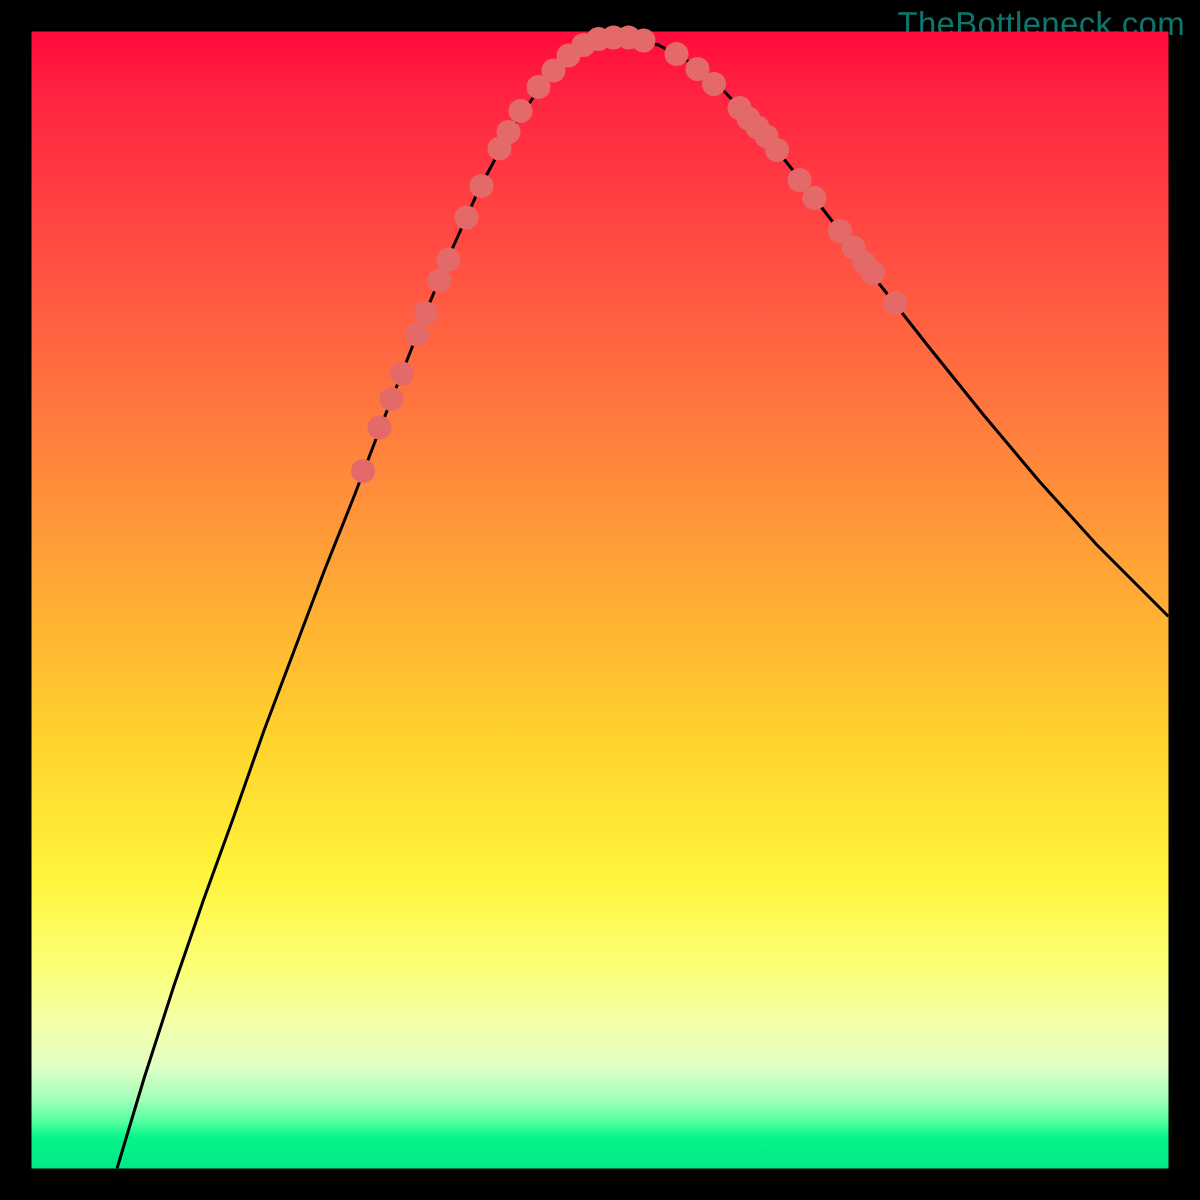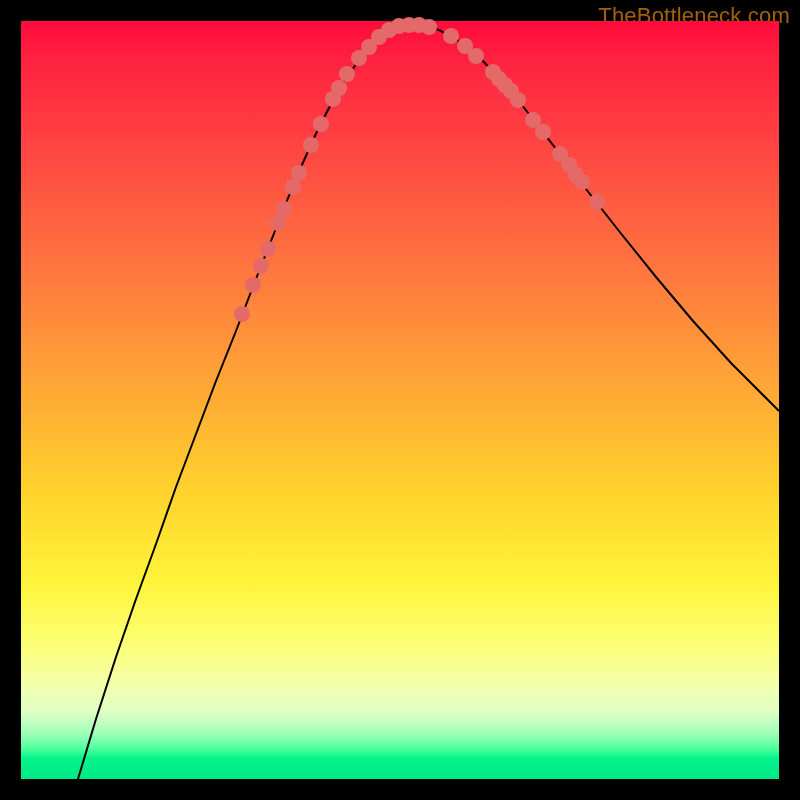--- a/index.html
+++ b/index.html
@@ -37,21 +37,21 @@
       #9fffb8 94%,
       #4eff9e 96%,
       #07f58c 97.2%,
       #00e887 100%
     );
   }
   .watermark {
     position: absolute;
     top: 3px;
     right: 10px;
-    color: #a16207;
+    color: #0f766e;
     font-size: 22px;
     font-weight: 500;
     letter-spacing: 0.2px;
     user-select: none;
   }
   svg.curve {
     position: absolute;
     inset: 0;
     width: 758px;
     height: 758px;

